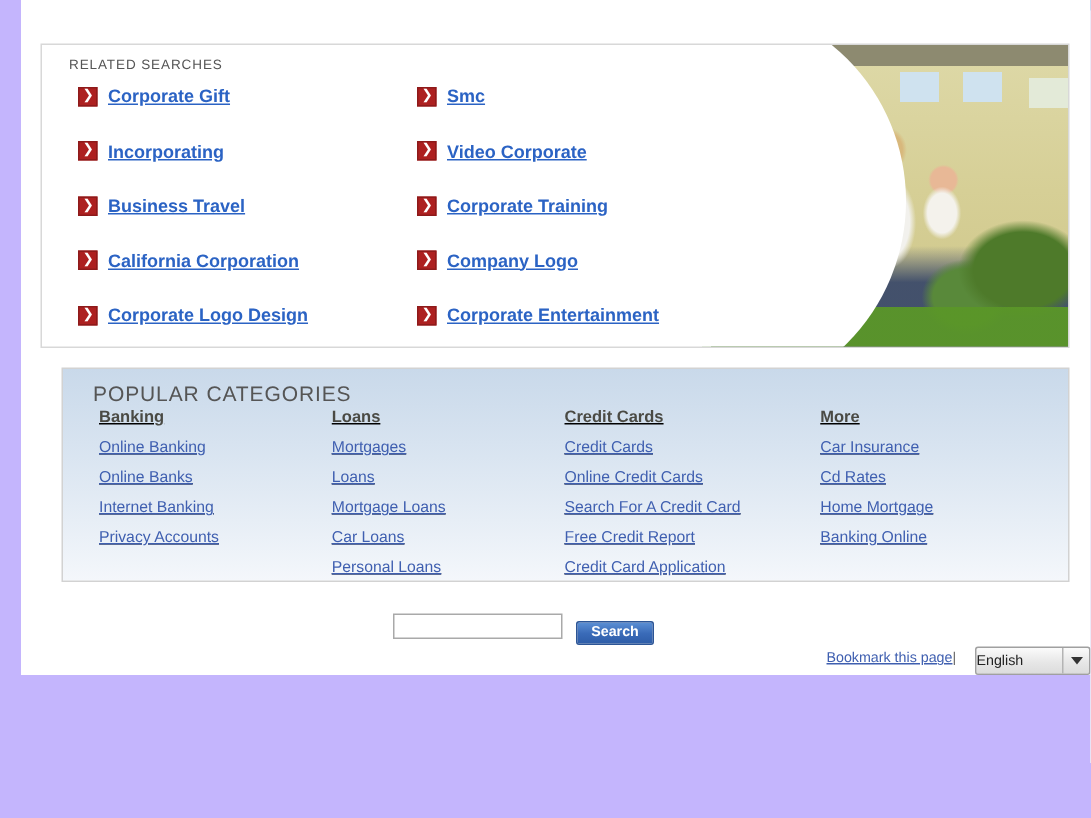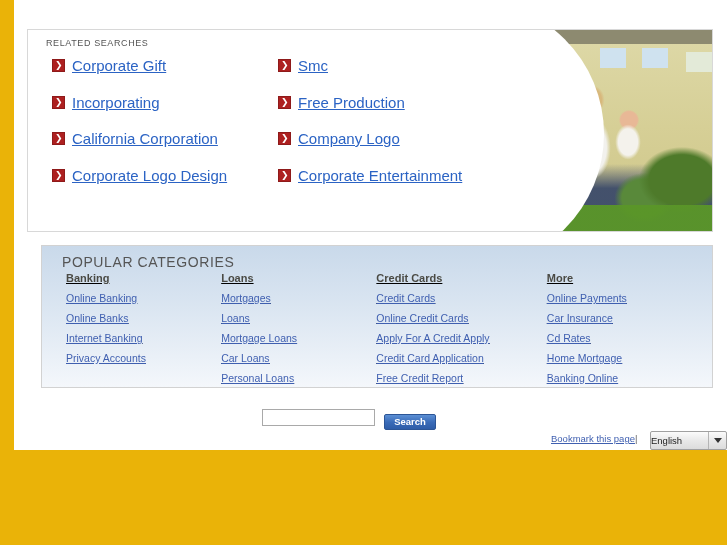--- a/index.html
+++ b/index.html
@@ -9,21 +9,21 @@
     width: 727px; height: 545px;
     background: #efefef;
     font-family: "Liberation Sans", sans-serif;
     overflow: hidden;
   }
 
   #page {
     position: relative;
     width: 727px;
     height: 545px;
-    background: #eab308;
+    background: #c4b5fd;
   }
 
   
   #canvas {
     position: absolute;
     left: 14px;
     top: 0px;
     width: 713px;
     height: 450px;
     background: #ffffff;
@@ -98,22 +98,22 @@
     top: -1px;
     font-size: 9px;
     line-height: 13px;
     color: #ffffff;
     font-weight: bold;
     font-family: "DejaVu Sans", sans-serif;
   }
 
   .rs-link {
     color: #2b63c4;
-    font-size: 15px;
-    font-weight: normal;
+    font-size: 12px;
+    font-weight: bold;
     text-decoration: underline;
     white-space: nowrap;
     cursor: pointer;
     font-family: "Liberation Sans", sans-serif;
   }
 
   
   #hero {
     position: absolute;
     right: 0px;
@@ -373,24 +373,34 @@
           </div>
         </div>
 
         <div class="rs-row">
           <div class="rs-cell">
             <span class="arrow-ico"></span>
             <span class="rs-link">Incorporating</span>
           </div>
           <div class="rs-cell col2">
             <span class="arrow-ico"></span>
-            <span class="rs-link">Free Production</span>
-          </div>
-        </div>
-
+            <span class="rs-link">Video Corporate</span>
+          </div>
+        </div>
+
+        <div class="rs-row">
+          <div class="rs-cell">
+            <span class="arrow-ico"></span>
+            <span class="rs-link">Business Travel</span>
+          </div>
+          <div class="rs-cell col2">
+            <span class="arrow-ico"></span>
+            <span class="rs-link">Corporate Training</span>
+          </div>
+        </div>
 
         <div class="rs-row">
           <div class="rs-cell">
             <span class="arrow-ico"></span>
             <span class="rs-link">California Corporation</span>
           </div>
           <div class="rs-cell col2">
             <span class="arrow-ico"></span>
             <span class="rs-link">Company Logo</span>
           </div>
@@ -438,28 +448,27 @@
           <span class="cat-link">Loans</span>
           <span class="cat-link">Mortgage Loans</span>
           <span class="cat-link">Car Loans</span>
           <span class="cat-link">Personal Loans</span>
         </div>
 
         <div class="cat-col wide">
           <div class="cat-head">Credit Cards</div>
           <span class="cat-link">Credit Cards</span>
           <span class="cat-link">Online Credit Cards</span>
-          <span class="cat-link">Apply For A Credit Apply</span>
+          <span class="cat-link">Search For A Credit Card</span>
+          <span class="cat-link">Free Credit Report</span>
           <span class="cat-link">Credit Card Application</span>
-          <span class="cat-link">Free Credit Report</span>
         </div>
 
         <div class="cat-col">
           <div class="cat-head">More</div>
-          <span class="cat-link">Online Payments</span>
           <span class="cat-link">Car Insurance</span>
           <span class="cat-link">Cd Rates</span>
           <span class="cat-link">Home Mortgage</span>
           <span class="cat-link">Banking Online</span>
         </div>
 
       </div>
     </div>
 
     <div id="search-row">

